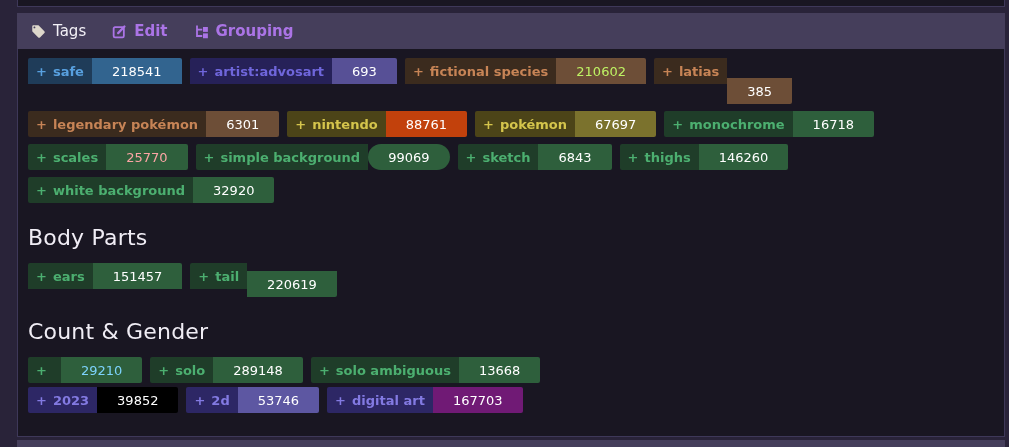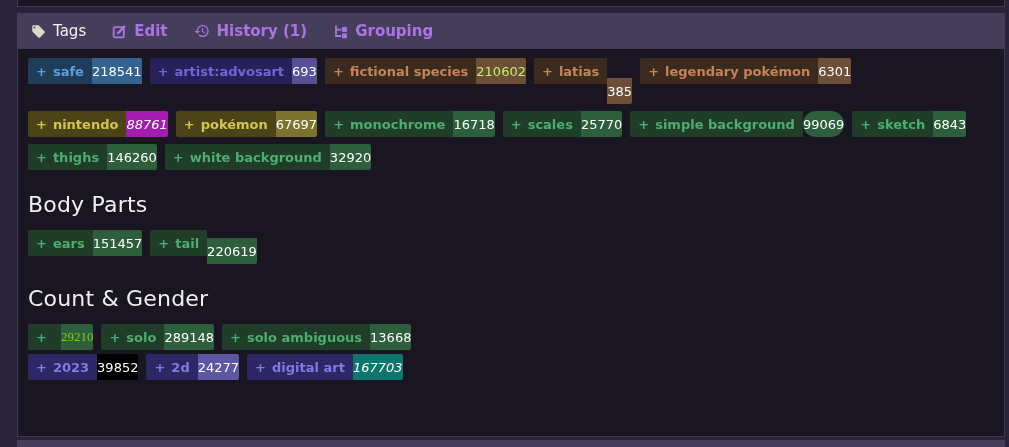--- a/index.html
+++ b/index.html
@@ -43,21 +43,21 @@
     font-size:22px;font-weight:400;color:var(--header-fg,#f0edf5);
     margin:22px 0 13px 0;letter-spacing:.2px;
   }
   .tag{display:inline-flex;border-radius:2px;overflow:hidden;}
   .tag-name{
     display:inline-flex;align-items:center;height:26px;padding:0 8px;
     font-size:13px;font-weight:700;text-decoration:none;white-space:nowrap;cursor:pointer;
   }
   .tag-name .plus{margin-right:6px;cursor:pointer;}
   .tag-count{
-    display:inline-flex;align-items:center;height:26px;padding:0 0;
+    display:inline-flex;align-items:center;height:26px;padding:0 20px;
     font-size:13px;font-weight:400;white-space:nowrap;cursor:pointer;
   }
   .next-panel{
     position:absolute;left:17px;right:4px;top:440px;height:8px;
     background:var(--bar-bg,#453e5b);
   }
 </style>
 </head>
 <body>
 
@@ -74,28 +74,20 @@
       <span>Tags</span>
     </div>
     <div class="tab">
       <span>
         <svg width="15" height="15" viewBox="0 0 20 20">
             <rect x="2.2" y="4.2" width="13.6" height="13.6" rx="1.8" fill="none" stroke="currentColor" stroke-width="2.4"></rect>
             <path d="M8.2 12.2 L16.6 3.4" stroke="currentColor" stroke-width="3" stroke-linecap="round"></path>
           </svg>
       </span>
       <span>Edit</span>
-    </div>
-    <div class="tab">
-      <span>
-        <svg width="16" height="16" viewBox="0 0 24 24" fill="currentColor">
-            <path d="M13 3c-4.97 0-9 4.03-9 9H1l3.89 3.89.07.14L9 12H6c0-3.87 3.13-7 7-7s7 3.13 7 7-3.13 7-7 7c-1.93 0-3.68-.79-4.94-2.06l-1.42 1.42C8.27 19.99 10.51 21 13 21c4.97 0 9-4.03 9-9s-4.03-9-9-9zm-1 5v5l4.28 2.54.72-1.21-3.5-2.08V8H12z"></path>
-          </svg>
-      </span>
-      <span>History (1)</span>
     </div>
     <div class="tab">
       <span>
         <svg width="15" height="15" viewBox="0 0 20 20">
             <path d="M4 2v14h7" fill="none" stroke="currentColor" stroke-width="2.4"></path>
             <path d="M4 7.5h7" fill="none" stroke="currentColor" stroke-width="2.4"></path>
             <rect x="12" y="4" width="6.5" height="6.5" fill="currentColor"></rect>
             <rect x="12" y="12.5" width="6.5" height="6.5" fill="currentColor"></rect>
           </svg>
       </span>
@@ -137,42 +129,42 @@
             <span class="plus">+</span>
             <span>legendary pokémon</span>
           </a>
           <span class="tag-count" style="background: rgb(109, 78, 55); color: rgb(255, 255, 255);">6301</span>
         </span>
         <span class="tag">
           <a class="tag-name" style="background: rgb(76, 68, 24); color: rgb(213, 197, 76);">
             <span class="plus">+</span>
             <span>nintendo</span>
           </a>
-          <span class="tag-count" style="background: #a21caf; color: rgb(255, 255, 255); font-style: italic;">88761</span>
+          <span class="tag-count" style="background: #c2410c; color: rgb(255, 255, 255);">88761</span>
         </span>
         <span class="tag">
           <a class="tag-name" style="background: rgb(76, 68, 24); color: rgb(213, 197, 76);">
             <span class="plus">+</span>
             <span>pokémon</span>
           </a>
           <span class="tag-count" style="background: rgb(123, 114, 45); color: rgb(255, 255, 255);">67697</span>
         </span>
         <span class="tag">
           <a class="tag-name" style="background: rgb(31, 61, 41); color: rgb(76, 175, 112);">
             <span class="plus">+</span>
             <span>monochrome</span>
           </a>
           <span class="tag-count" style="background: rgb(46, 95, 60); color: rgb(255, 255, 255);">16718</span>
         </span>
         <span class="tag">
           <a class="tag-name" style="background: rgb(31, 61, 41); color: rgb(76, 175, 112);">
             <span class="plus">+</span>
             <span>scales</span>
           </a>
-          <span class="tag-count" style="background: rgb(46, 95, 60); color: #ffffff;">25770</span>
+          <span class="tag-count" style="background: rgb(46, 95, 60); color: #fca5a5;">25770</span>
         </span>
         <span class="tag">
           <a class="tag-name" style="background: rgb(31, 61, 41); color: rgb(76, 175, 112);">
             <span class="plus">+</span>
             <span>simple background</span>
           </a>
           <span class="tag-count" style="background: rgb(46, 95, 60); color: rgb(255, 255, 255); border-radius: 13px;">99069</span>
         </span>
         <span class="tag">
           <a class="tag-name" style="background: rgb(31, 61, 41); color: rgb(76, 175, 112);">
@@ -212,21 +204,21 @@
           </a>
           <span class="tag-count" style="background: rgb(46, 95, 60); color: rgb(255, 255, 255); margin-top: 8px;">220619</span>
         </span>
       </div>
       <h2 class="section-title">Count &amp; Gender</h2>
       <div class="tag-list">
         <span class="tag">
           <a class="tag-name" style="background: rgb(31, 61, 41); color: rgb(76, 175, 112);">
             <span class="plus">+</span>
           </a>
-          <span class="tag-count" style="background: rgb(46, 95, 60); color: #84cc16; font-family: Liberation Serif, serif;">29210</span>
+          <span class="tag-count" style="background: rgb(46, 95, 60); color: #7dd3fc;">29210</span>
         </span>
         <span class="tag">
           <a class="tag-name" style="background: rgb(31, 61, 41); color: rgb(76, 175, 112);">
             <span class="plus">+</span>
             <span>solo</span>
           </a>
           <span class="tag-count" style="background: rgb(46, 95, 60); color: rgb(255, 255, 255);">289148</span>
         </span>
         <span class="tag">
           <a class="tag-name" style="background: rgb(31, 61, 41); color: rgb(76, 175, 112);">
@@ -242,26 +234,26 @@
             <span class="plus">+</span>
             <span>2023</span>
           </a>
           <span class="tag-count" style="background: #000000; color: rgb(255, 255, 255);">39852</span>
         </span>
         <span class="tag">
           <a class="tag-name" style="background: rgb(45, 39, 101); color: rgb(131, 122, 226);">
             <span class="plus">+</span>
             <span>2d</span>
           </a>
-          <span class="tag-count" style="background: rgb(93, 87, 162); color: rgb(255, 255, 255);">24277</span>
+          <span class="tag-count" style="background: rgb(93, 87, 162); color: rgb(255, 255, 255);">53746</span>
         </span>
         <span class="tag">
           <a class="tag-name" style="background: rgb(45, 39, 101); color: rgb(131, 122, 226);">
             <span class="plus">+</span>
             <span>digital art</span>
           </a>
-          <span class="tag-count" style="background: #0f766e; color: rgb(255, 255, 255); font-style: italic;">167703</span>
+          <span class="tag-count" style="background: #701a75; color: rgb(255, 255, 255);">167703</span>
         </span>
       </div>
     </div>
 </section>
 
 <div class="next-panel"></div>
 
 </body></html>

